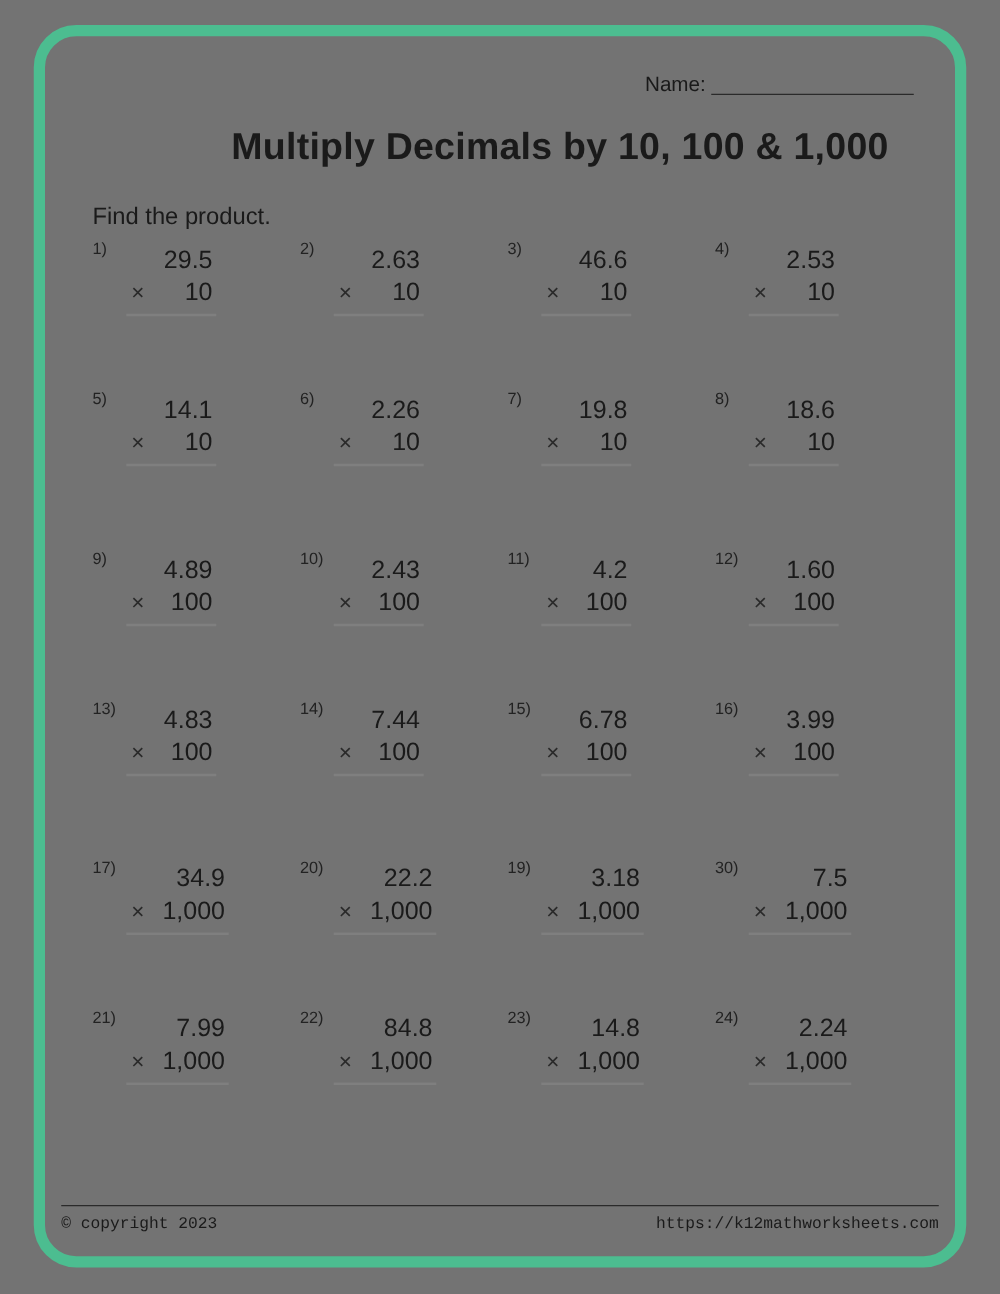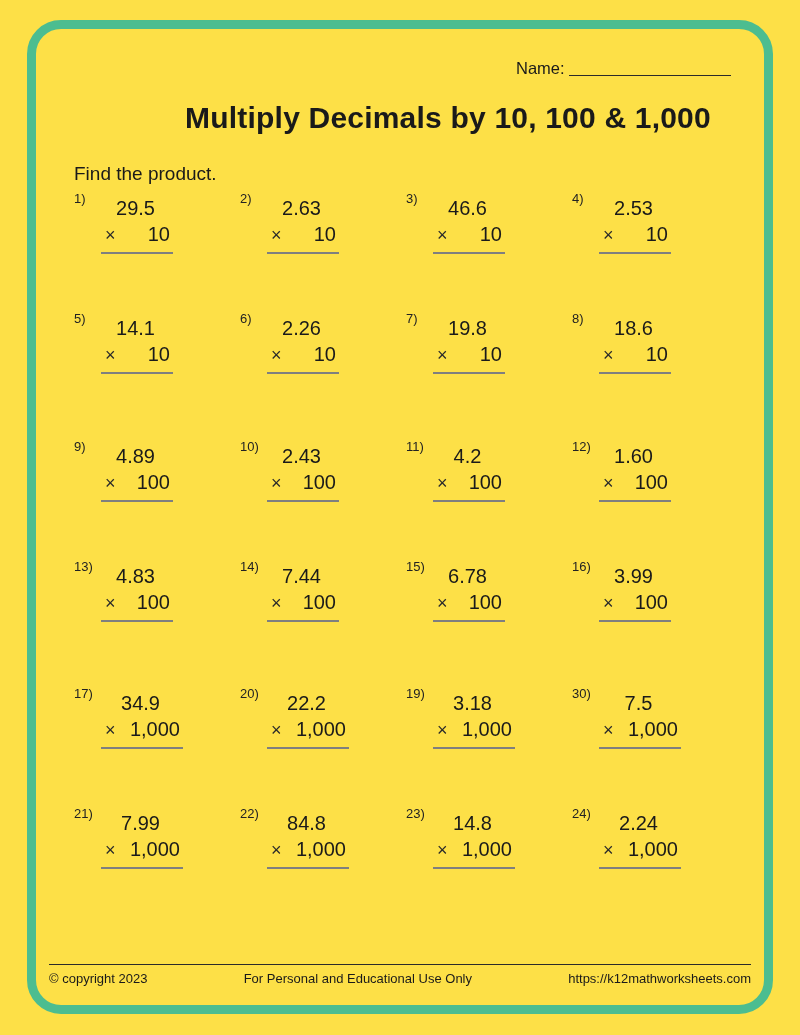--- a/index.html
+++ b/index.html
@@ -5,21 +5,21 @@
   * { margin: 0; padding: 0; box-sizing: border-box; }
   html, body { background: #ffffff; }
   body {
     font-family: "Liberation Sans", "DejaVu Sans", sans-serif;
     color: #1a1a1a;
   }
   .page {
     position: relative;
     width: 800px;
     height: 1035px;
-    background: #fde047;
+    background: #737373;
     overflow: hidden;
   }
   .frame {
     position: absolute;
     left: 27px;
     top: 20px;
     width: 746px;
     height: 994px;
     border: 9px solid #4cbd90;
     border-radius: 34px;
@@ -77,21 +77,21 @@
   }
   .math {
     margin-left: 27px;
     width: 72px;
     padding-top: 3px;
     font-size: 20px;
     line-height: 26px;
   }
   .math.wide { width: 82px; }
   .operand {
-    text-align: center;
+    text-align: right;
     padding-right: 3px;
   }
   .mult-row {
     display: flex;
     justify-content: space-between;
     align-items: baseline;
     width: 100%;
     padding: 0 3px 4px 4px;
     border-bottom: 2px solid #7f7f7f;
   }
@@ -105,20 +105,21 @@
   }
   .footer-row {
     position: absolute;
     left: 49px;
     top: 971px;
     width: 702px;
     display: flex;
     justify-content: space-between;
     font-size: 13px;
     color: #1a1a1a;
+    font-family: Liberation Mono, monospace;
   }
 </style>
 </head>
 <body>
 
 <div class="page">
 
   <div class="frame"></div>
 
   <div class="name-row">
@@ -392,17 +393,16 @@
           <span class="times">×</span>
           <span>1,000</span>
         </div>
       </div>
     </div>
   </div>
 
   <div class="footer-line"></div>
   <div class="footer-row">
     <span>© copyright 2023</span>
-    <span>For Personal and Educational Use Only</span>
     <span>https://k12mathworksheets.com</span>
   </div>
 
 </div>
 
 </body></html>

